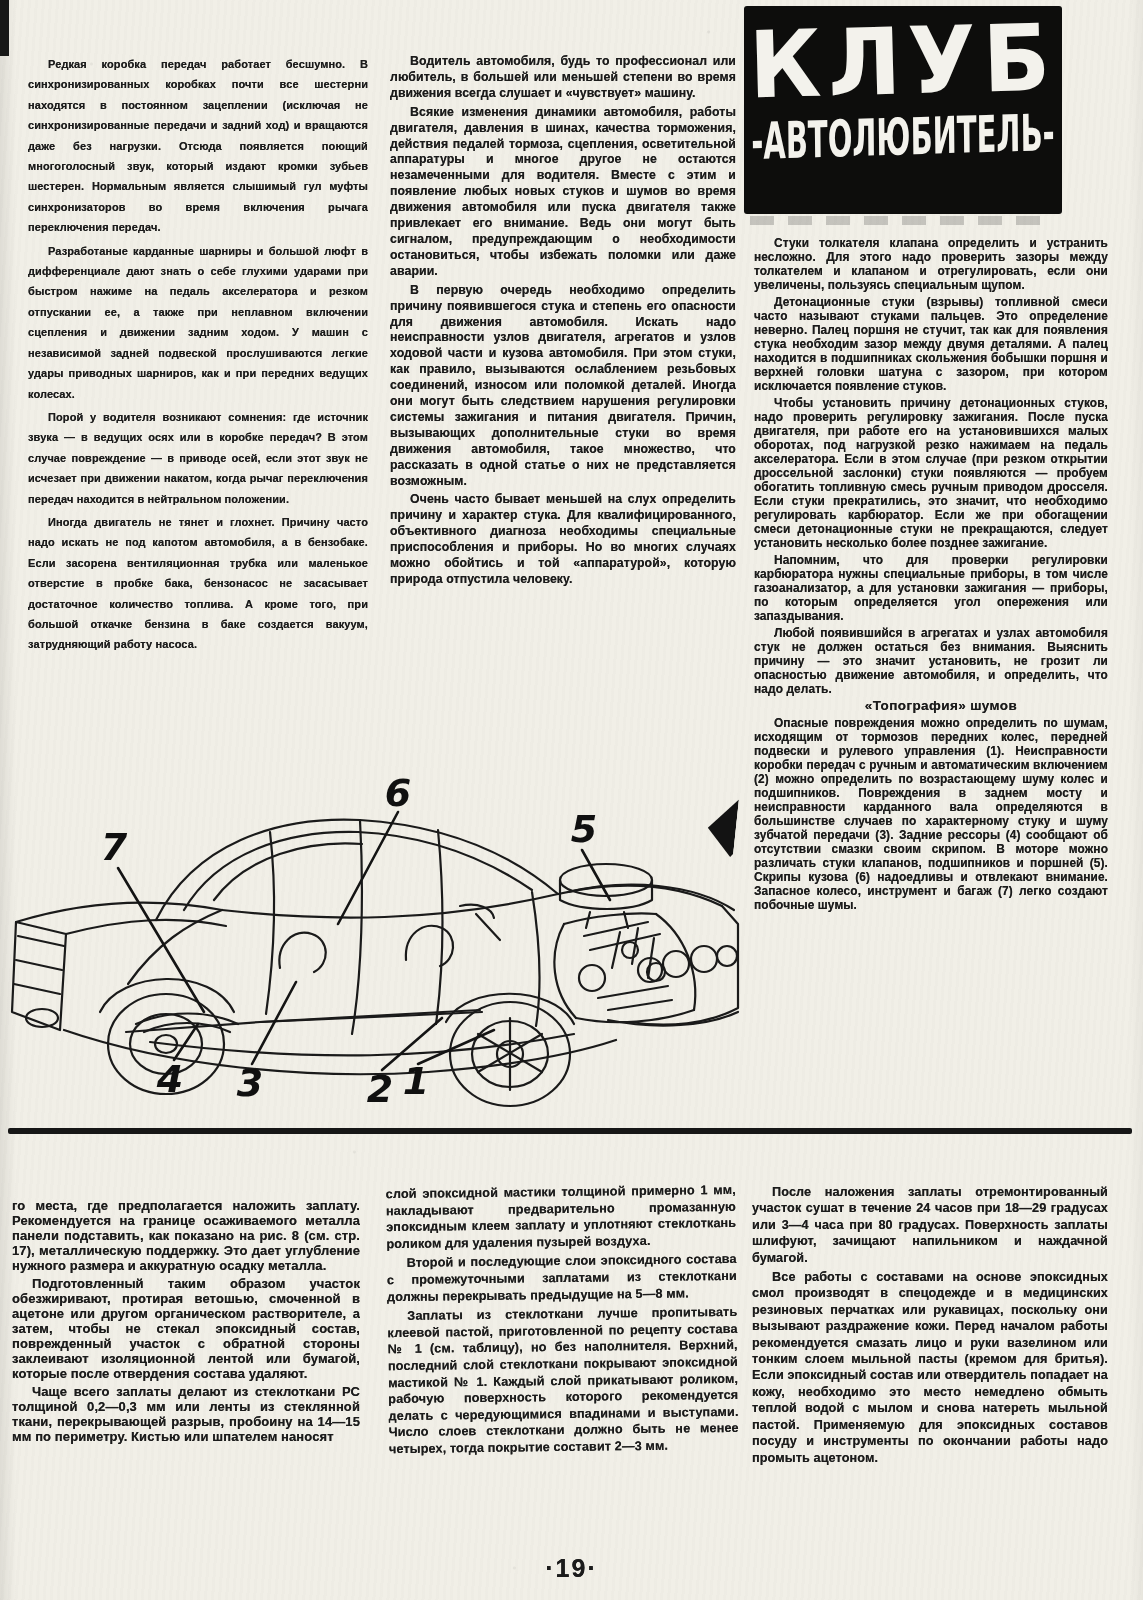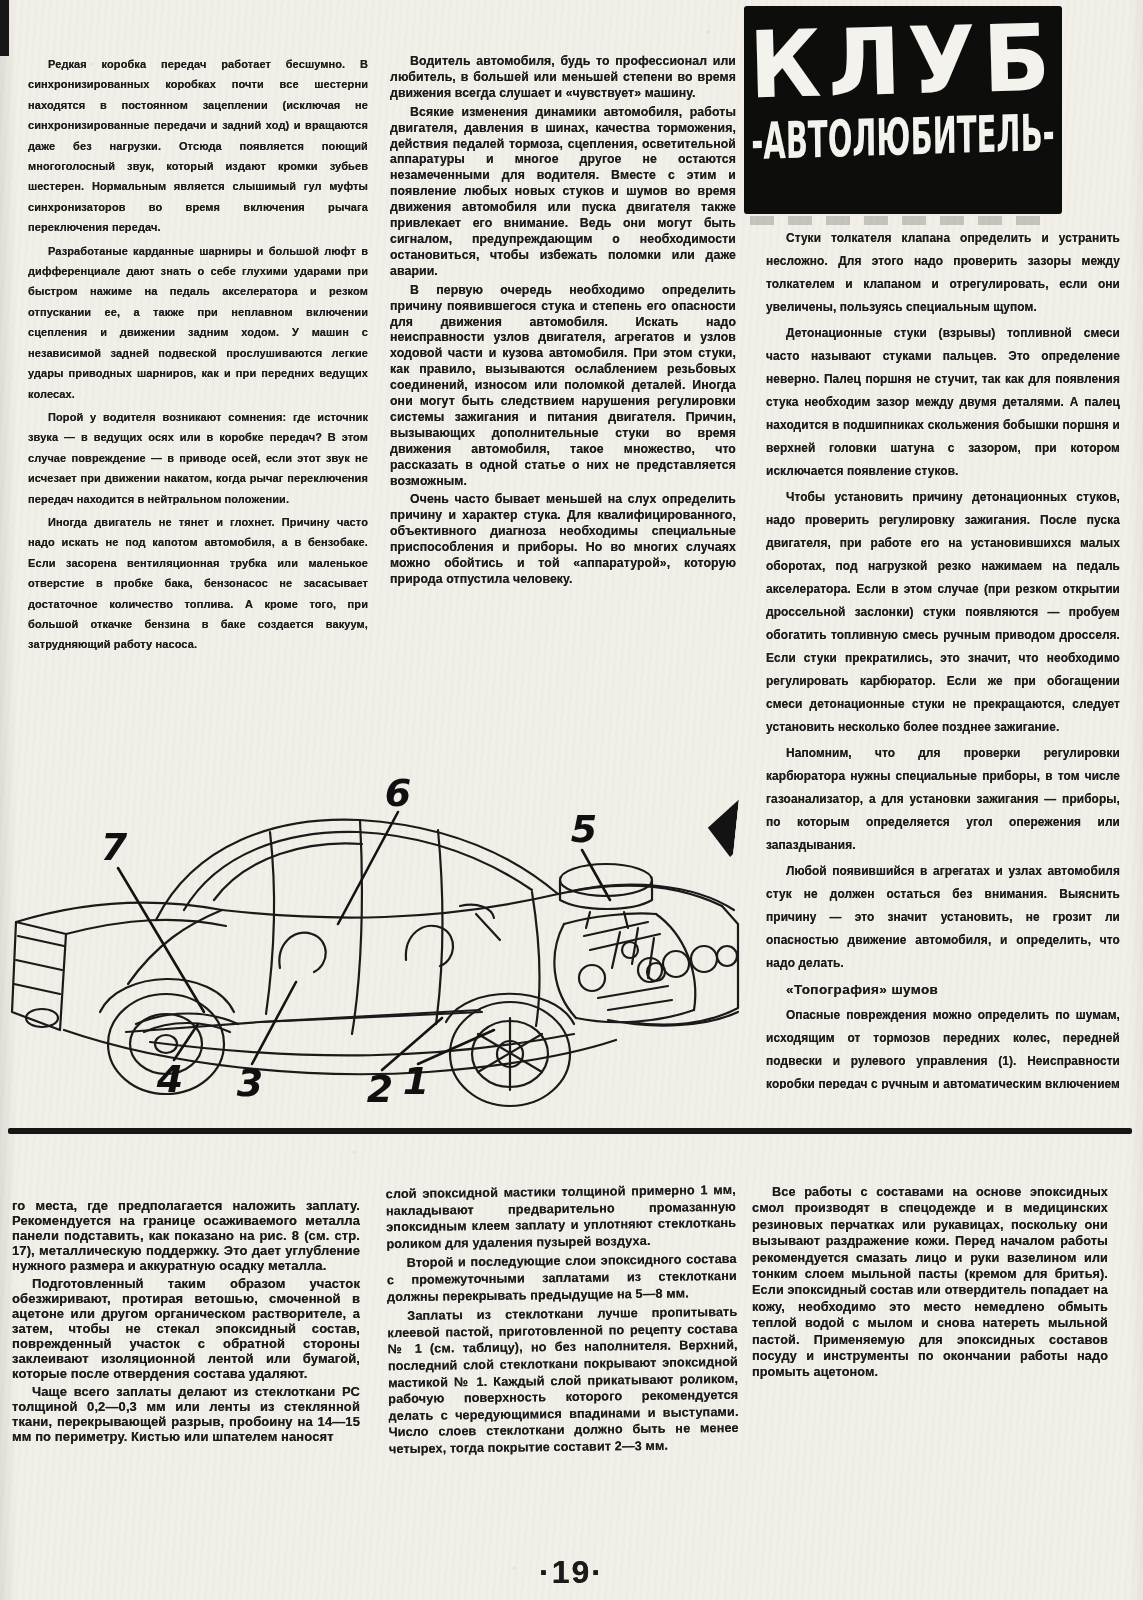--- a/index.html
+++ b/index.html
@@ -20,22 +20,22 @@
     color:#1b1b1b;
   }
   .col{
     position:absolute;text-align:justify;font-weight:bold;overflow:hidden;
     letter-spacing:.1px;text-shadow:0 0 .5px rgba(25,25,25,.75);
   }
   .col p{margin:0 0 3px 0;text-indent:20px;}
   .col-tl{left:28px;top:54px;width:340px;height:716px;font-size:11px;line-height:20.4px;}
   .col-tm{left:390px;top:54px;width:346px;height:722px;font-size:12.3px;line-height:15.9px;}
   .col-tm .intro{font-size:13.4px;line-height:19.6px;margin-bottom:22px;text-indent:22px;}
-  .col-tr{left:754px;top:227px;width:354px;height:862px;font-size:11.9px;line-height:23px;margin-left:12px;}
-  .subhead{text-align:left;text-indent:0;margin:18px 0 10px 0;font-size:13.5px;letter-spacing:.4px;}
+  .col-tr{left:754px;top:236px;width:354px;height:862px;font-size:11.9px;line-height:14px;}
+  .subhead{text-align:center;text-indent:0;margin:18px 0 10px 0;font-size:13.5px;letter-spacing:.4px;}
   .col-bl{left:12px;top:1186px;width:348px;height:372px;font-size:13px;line-height:15px;margin-top:12px;}
   .col-bl p:first-child{text-indent:0;}
   .col-bm{left:388px;top:1184px;width:350px;height:376px;font-size:12.7px;line-height:16.6px;transform:rotate(-.7deg);}
   .col-bm p:first-child{text-indent:0;}
   .col-br{left:752px;top:1184px;width:356px;height:376px;font-size:12.7px;line-height:16.4px;}
   .masthead{
     position:absolute;left:744px;top:6px;width:318px;height:208px;background:#0d0d0c;
     border-radius:3px;overflow:hidden;text-align:center;
   }
   .masthead .l1{
@@ -53,21 +53,21 @@
     background:repeating-linear-gradient(90deg, rgba(45,45,45,.5) 0 24px, transparent 24px 38px);
   }
   .corner-mark{position:absolute;left:0;top:0;width:9px;height:56px;background:#171717;}
   .divider{position:absolute;left:8px;top:1128px;width:1124px;height:6px;background:#161616;border-radius:2px;}
   .figure{position:absolute;left:6px;top:772px;width:736px;height:352px;}
   .pointer{
     position:absolute;left:708px;top:798px;width:28px;height:58px;background:#131313;
     clip-path:polygon(100% 0, 0 54%, 90% 100%, 100% 94%);transform:rotate(6deg);
   }
   .pagenum{position:absolute;left:0;top:1554px;width:100%;text-align:center;
-    font-size:32px;font-weight:bold;letter-spacing:2px;text-shadow:0 0 .6px #222;}
+    font-size:25px;font-weight:bold;letter-spacing:2px;text-shadow:0 0 .6px #222;}
 </style>
 </head>
 <body>
 
 <div class="page">
 
   <div class="corner-mark"></div>
 
   <div class="masthead">
     <div class="l1">КЛУБ</div>
@@ -197,18 +197,19 @@
     <p>Чаще всего заплаты делают из стеклоткани РС толщиной 0,2—0,3 мм или ленты из стеклянной ткани, перекрывающей разрыв, пробоину на 14—15 мм по периметру. Кистью или шпателем наносят</p>
   </div>
 
   <div class="col col-bm">
     <p>слой эпоксидной мастики толщиной примерно 1 мм, накладывают предварительно промазанную эпоксидным клеем заплату и уплотняют стеклоткань роликом для удаления пузырей воздуха.</p>
     <p>Второй и последующие слои эпоксидного состава с промежуточными заплатами из стеклоткани должны перекрывать предыдущие на 5—8 мм.</p>
     <p>Заплаты из стеклоткани лучше пропитывать клеевой пастой, приготовленной по рецепту состава № 1 (см. таблицу), но без наполнителя. Верхний, последний слой стеклоткани покрывают эпоксидной мастикой № 1. Каждый слой прикатывают роликом, рабочую поверхность которого рекомендуется делать с чередующимися впадинами и выступами. Число слоев стеклоткани должно быть не менее четырех, тогда покрытие составит 2—3 мм.</p>
   </div>
 
   <div class="col col-br">
+    <p>После наложения заплаты отремонтированный участок сушат в течение 24 часов при 18—29 градусах или 3—4 часа при 80 градусах. Поверхность заплаты шлифуют, зачищают напильником и наждачной бумагой.</p>
     <p>Все работы с составами на основе эпоксидных смол производят в спецодежде и в медицинских резиновых перчатках или рукавицах, поскольку они вызывают раздражение кожи. Перед началом работы рекомендуется смазать лицо и руки вазелином или тонким слоем мыльной пасты (кремом для бритья). Если эпоксидный состав или отвердитель попадает на кожу, необходимо это место немедлено обмыть теплой водой с мылом и снова натереть мыльной пастой. Применяемую для эпоксидных составов посуду и инструменты по окончании работы надо промыть ацетоном.</p>
   </div>
 
   <div class="pagenum">·19·</div>
 
 </div>
 
 </body></html>

